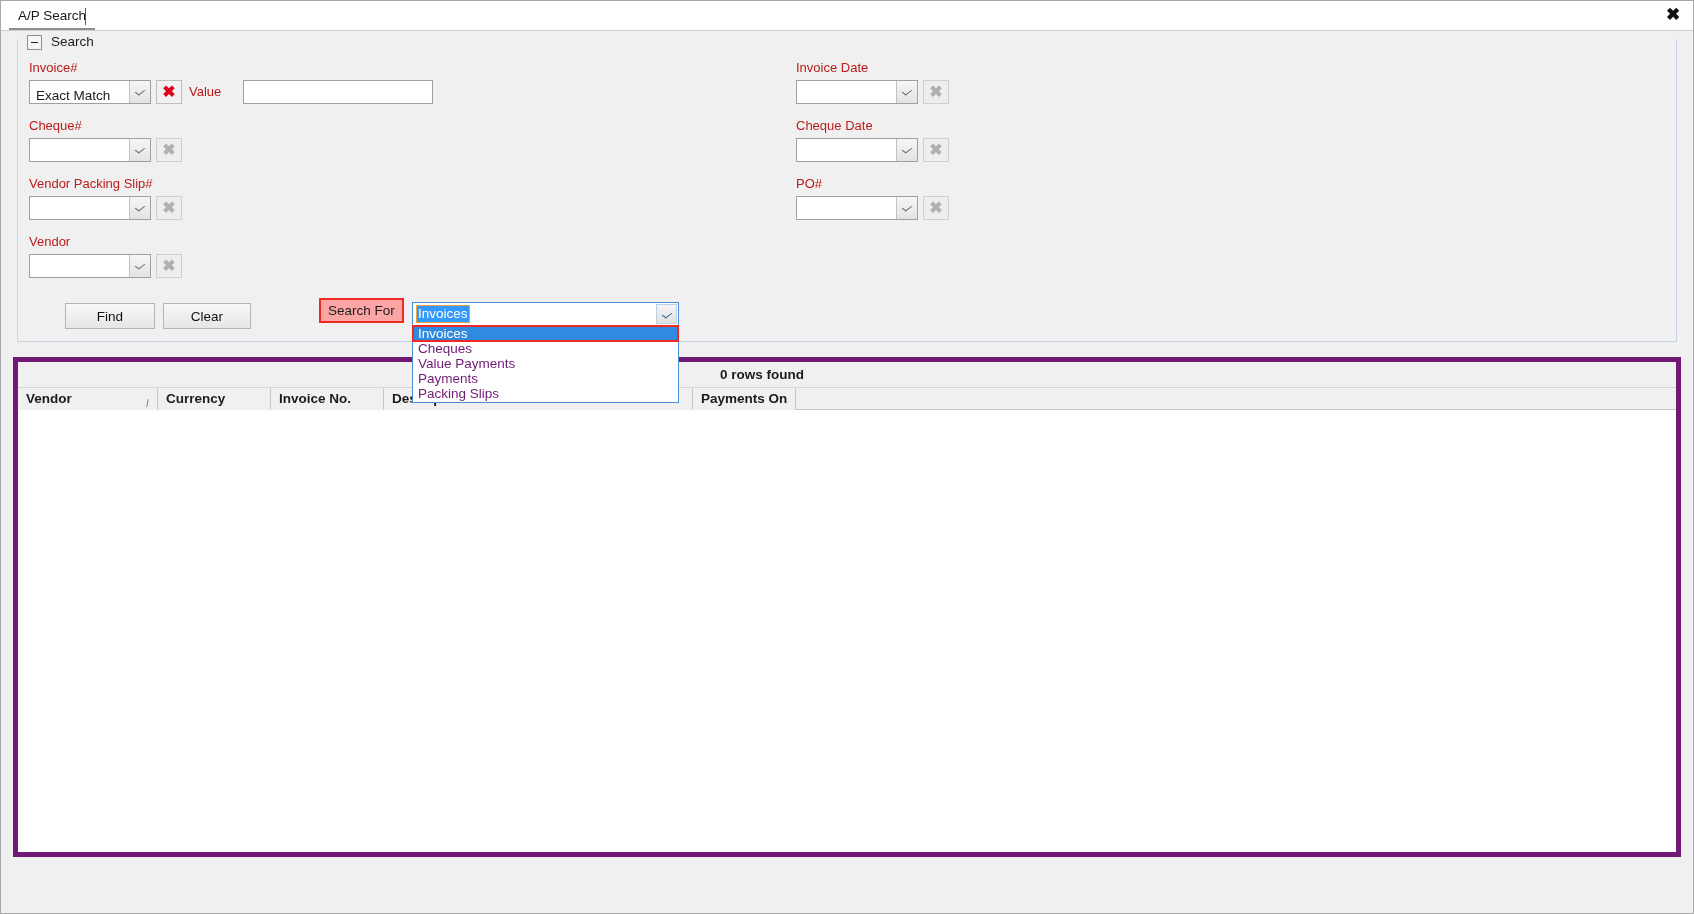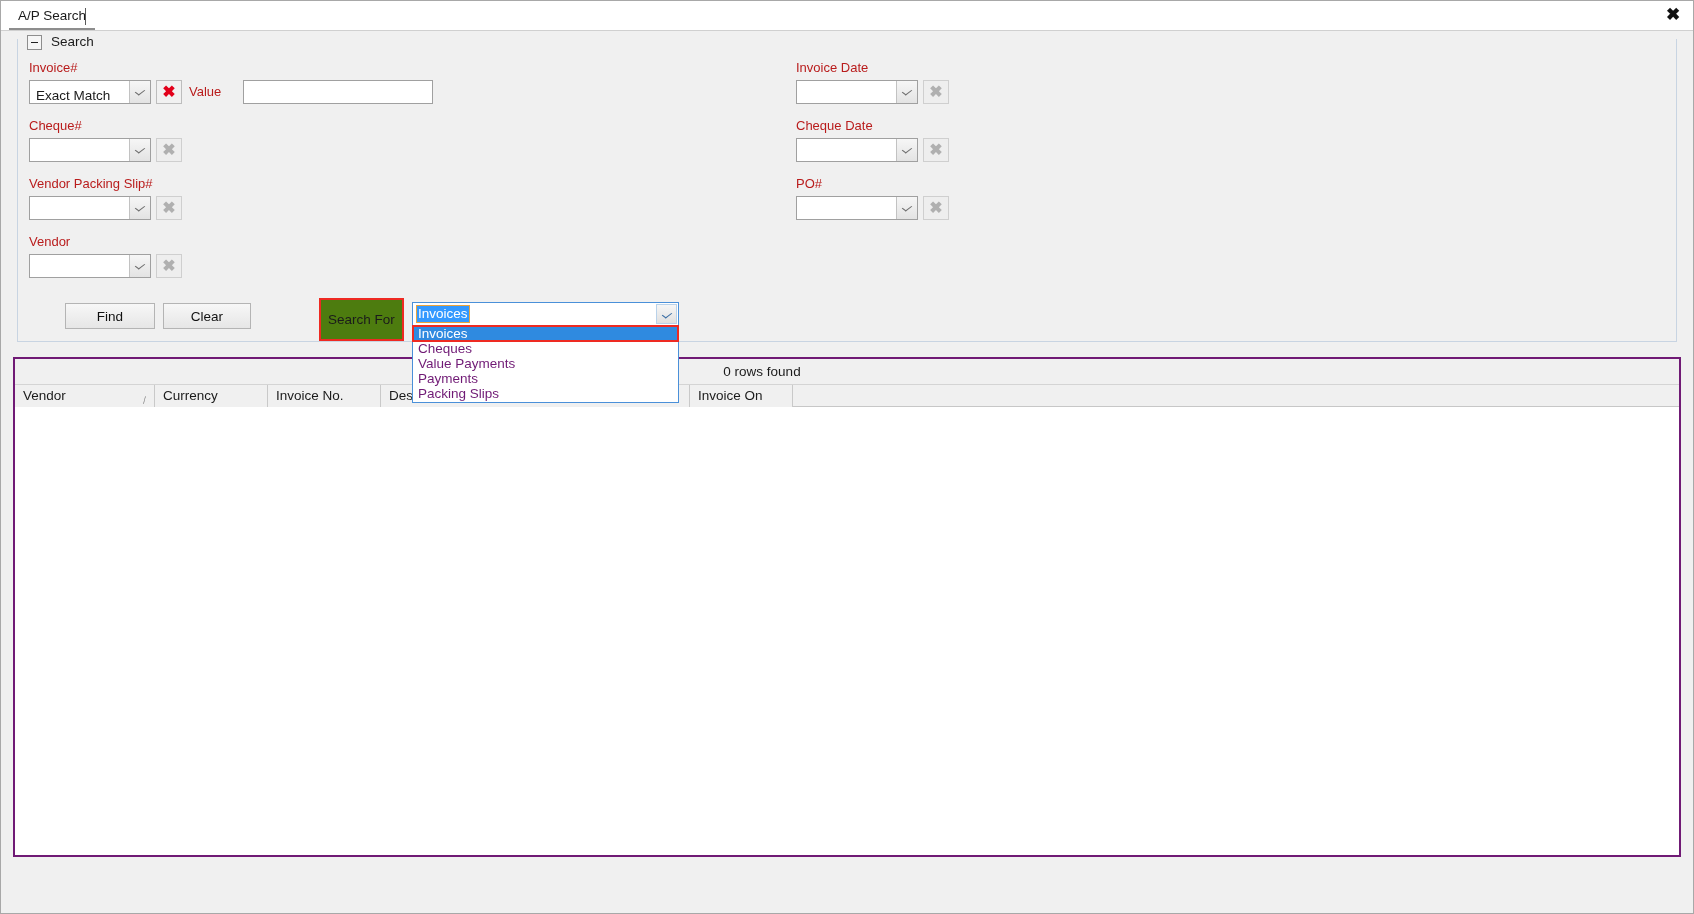--- a/index.html
+++ b/index.html
@@ -192,23 +192,23 @@
     justify-content: center;
     cursor: pointer;
     user-select: none;
     margin-left: 40px;
   }
 
   
   .hl-label {
     position: absolute;
     left: 318px; top: 297px;
-    height: 43px;
+    height: 25px;
     padding: 0 7px;
-    background: #4d7c0f;
+    background: #fca5a5;
     border: 2px solid #ee2a22;
     display: flex;
     align-items: center;
     font-size: 13.5px;
     color: #1b1b1b;
     white-space: nowrap;
   }
 
   
   .open-combo {
@@ -275,21 +275,22 @@
     z-index: 2;
   }
 
   
   .results {
     position: absolute;
     left: 12px; top: 356px;
     width: 1668px;
     height: 500px;
     background: #ffffff;
-    border: 2px solid #701a75;
+    border: 5px solid #701a75;
+    font-weight: bold;
   }
   .rows-bar {
     position: absolute;
     left: 0; top: 0;
     width: 100%;
     height: 26px;
     background: #f0f0f0;
     border-bottom: 1px solid #d4d4d4;
     display: flex;
     align-items: center;
@@ -465,21 +466,21 @@
       <div class="hcell" style="width:113px;">
         <span>Currency</span>
       </div>
       <div class="hcell" style="width:113px;">
         <span>Invoice No.</span>
       </div>
       <div class="hcell" style="width:309px;">
         <span>Description</span>
       </div>
       <div class="hcell" style="width:103px;">
-        <span>Invoice On</span>
+        <span>Payments On</span>
       </div>
     </div>
 
     <div class="grid-body"></div>
   </div>
 
   <div class="bottom-strip"></div>
 </div>
 
 </body></html>

